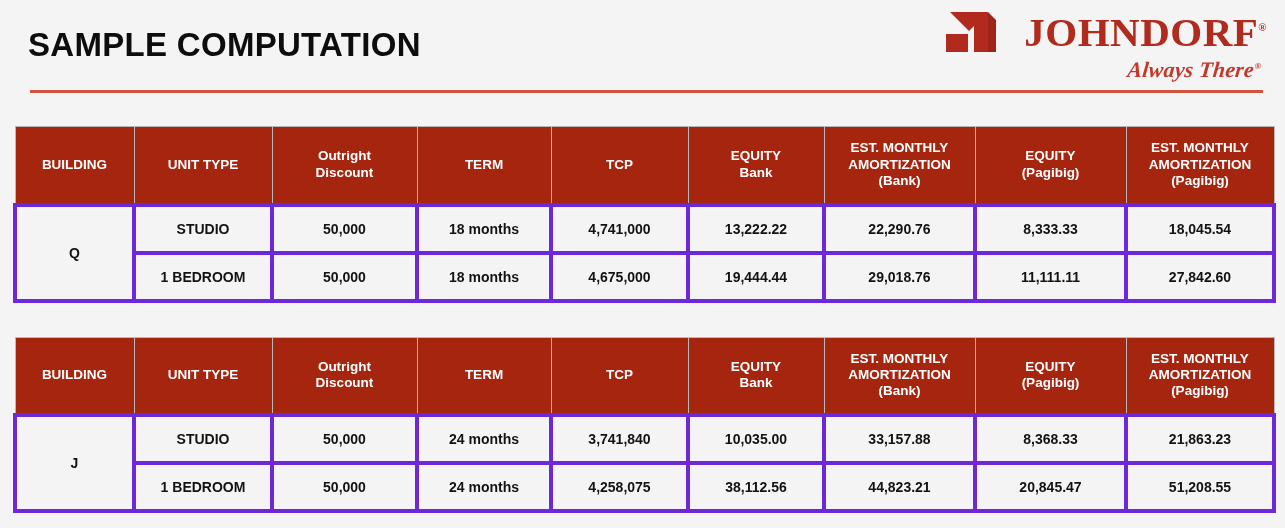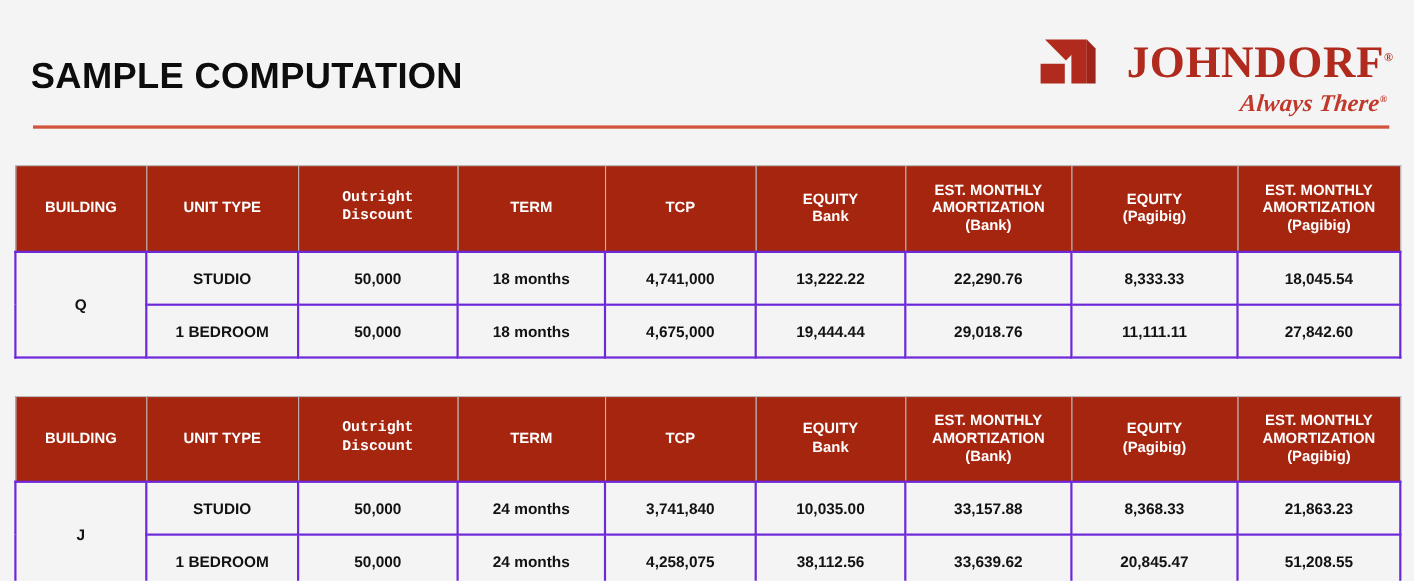--- a/index.html
+++ b/index.html
@@ -16,21 +16,20 @@
     font-family: "Liberation Sans", sans-serif;
     color: #111;
     position: relative;
   }
 
   
   .page-header {
     position: relative;
     height: 104px;
     padding: 0 30px;
-    margin-top: 24px;
   }
 
   .page-title {
     position: absolute;
     left: 28px;
     top: 28px;
     font-size: 33px;
     font-weight: bold;
     letter-spacing: 0.3px;
     color: #0d0d0d;
@@ -113,21 +112,21 @@
 
   table.calc-table {
     width: 1259px;
     border-collapse: collapse;
     table-layout: fixed;
     background: #f4f4f4;
   }
 
   table.calc-table th,
   table.calc-table td {
-    border: 2px solid #6d28d9;
+    border: 4px solid #6d28d9;
     text-align: center;
     vertical-align: middle;
   }
 
   table.calc-table thead th {
     background: #a6250f;
     color: #ffffff;
     border: 1px solid #b9b9b9;
     font-weight: bold;
     font-size: 13.5px;
@@ -136,21 +135,20 @@
     height: 78px;
   }
 
   table.calc-table thead th .sub {
     display: block;
     font-weight: bold;
   }
 
   table.calc-table thead th.mixed-case {
     text-transform: none;
-    font-family: Liberation Mono, monospace;
   }
 
   table.calc-table tbody td {
     background: #f4f4f4;
     font-weight: bold;
     font-size: 14px;
     color: #121212;
     height: 48px;
     padding: 4px 3px;
   }
@@ -320,19 +318,19 @@
         <td>33,157.88</td>
         <td>8,368.33</td>
         <td>21,863.23</td>
       </tr>
       <tr>
         <td>1 BEDROOM</td>
         <td>50,000</td>
         <td>24 months</td>
         <td>4,258,075</td>
         <td>38,112.56</td>
-        <td>33,639.62</td>
+        <td>44,823.21</td>
         <td>20,845.47</td>
         <td>51,208.55</td>
       </tr>
     </tbody>
   </table>
 </div>
 
 </body></html>

